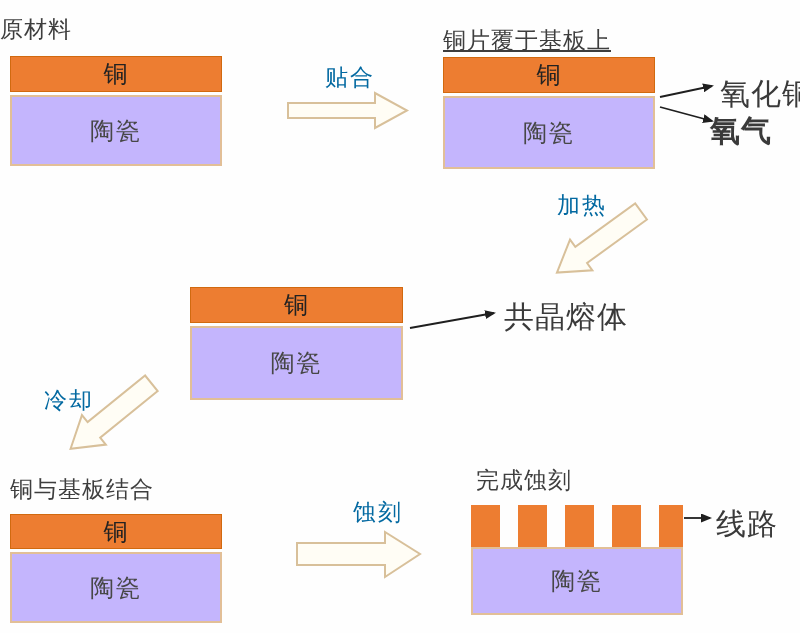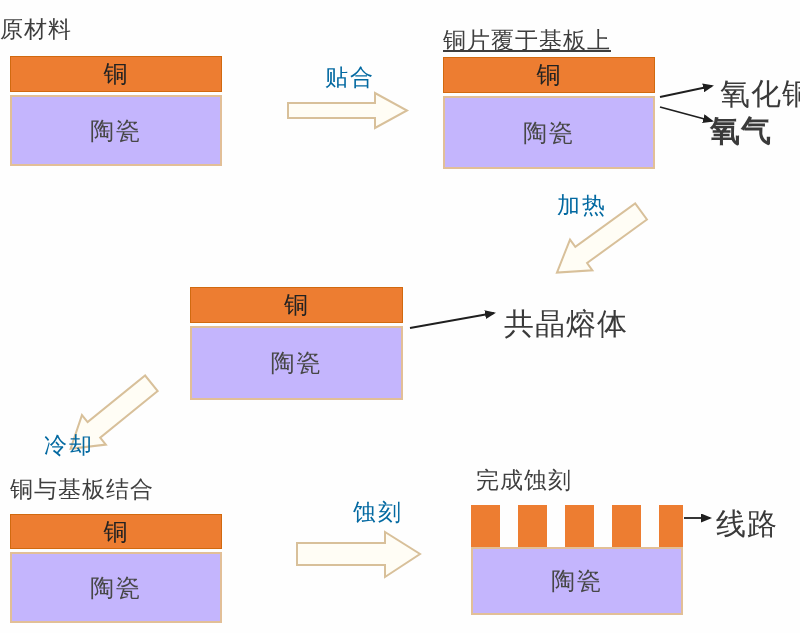--- a/index.html
+++ b/index.html
@@ -77,23 +77,23 @@
   <div class="stage-title" style="left:443px;top:25px;width:212px;text-decoration:underline;">铜片覆于基板上</div>
   <div class="copper" style="left:443px;top:57px;width:212px;height:36px;">铜</div>
   <div class="ceramic" style="left:443px;top:96px;width:212px;height:73px;">陶瓷</div>
   <div class="out-label" style="left:720px;top:74px;">氧化铜</div>
   <div class="out-label" style="left:710px;top:111px;font-weight:bold;">氧气</div>
 
   <div class="arrow-label" style="left:533px;top:190px;margin-left:24px;">加热</div>
 
   <div class="copper" style="left:190px;top:287px;width:213px;height:36px;">铜</div>
   <div class="ceramic" style="left:190px;top:326px;width:213px;height:74px;">陶瓷</div>
-  <div class="out-label" style="left:504px;top:304px;">共晶熔体</div>
+  <div class="out-label" style="left:504px;top:297px;">共晶熔体</div>
 
-  <div class="arrow-label" style="left:44px;top:385px;margin-top:45px;">冷却</div>
+  <div class="arrow-label" style="left:44px;top:385px;">冷却</div>
 
   <div class="stage-title" style="left:10px;top:474px;width:212px;font-family:Liberation Serif, serif;">铜与基板结合</div>
   <div class="copper" style="left:10px;top:514px;width:212px;height:35px;">铜</div>
   <div class="ceramic" style="left:10px;top:552px;width:212px;height:71px;">陶瓷</div>
 
   <div class="arrow-label" style="left:320px;top:497px;margin-left:33px;">蚀刻</div>
 
   <div class="stage-title" style="left:476px;top:465px;width:212px;">完成蚀刻</div>
   <div class="segment" style="left:471px;top:505px;width:29px;height:42px;"></div>
   <div class="segment" style="left:518px;top:505px;width:29px;height:42px;"></div>

